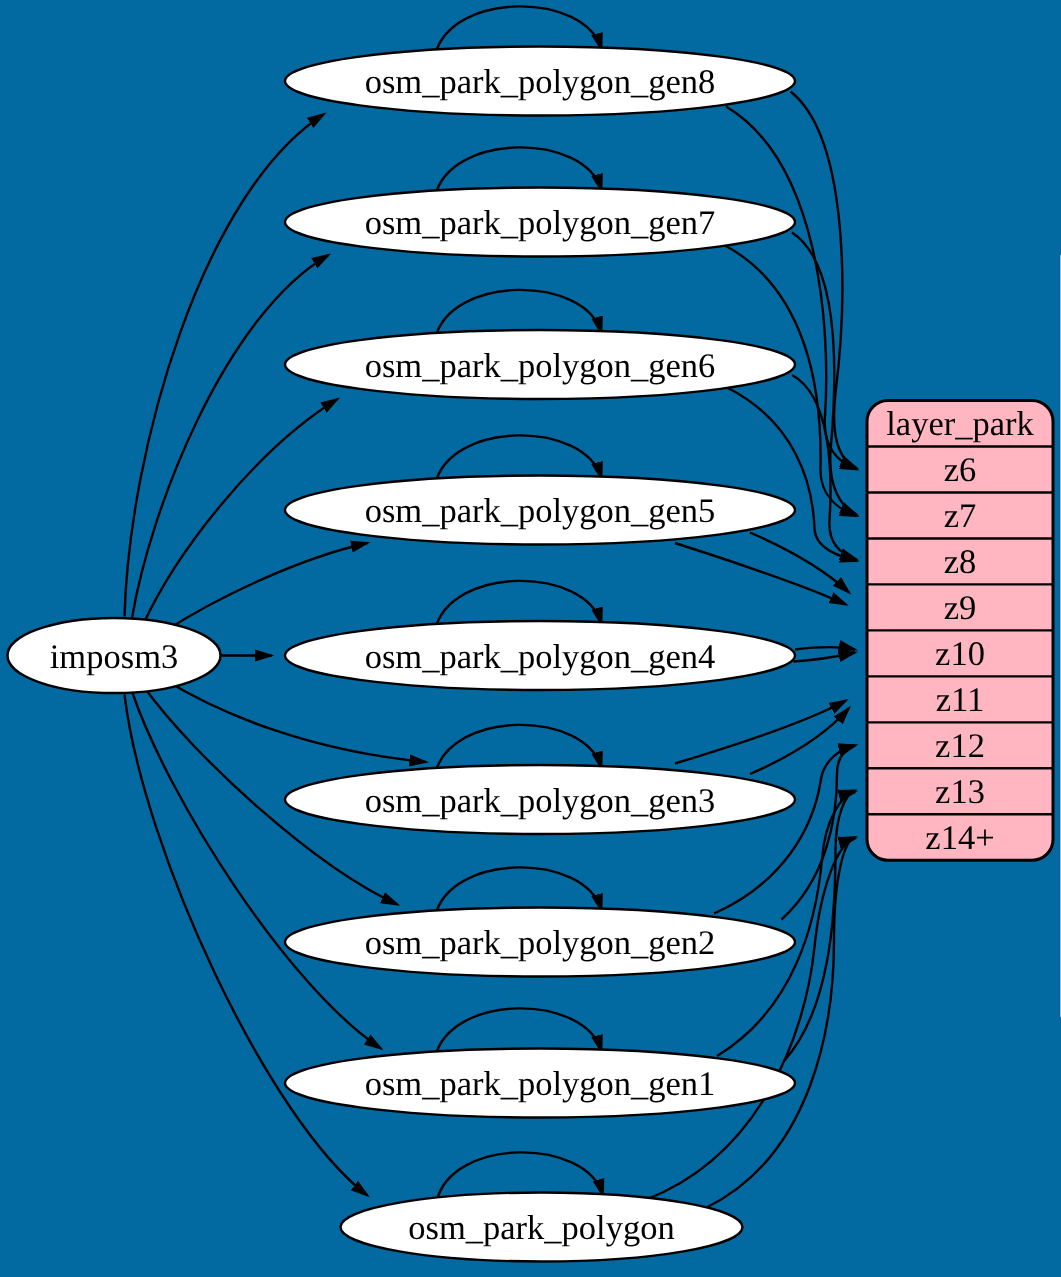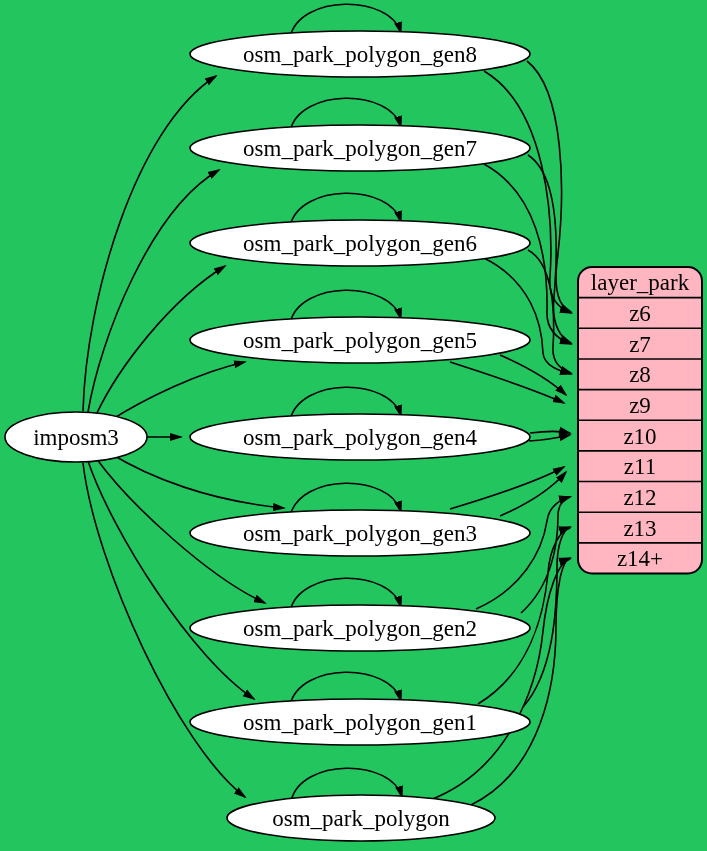--- a/index.html
+++ b/index.html
@@ -1,16 +1,16 @@
 <!DOCTYPE html>
 <html><head>
 <meta charset="utf-8">
 <style>
   html,body{margin:0;padding:0;background:#ffffff;}
-  #app{width:707px;height:851px;position:relative;background:#22c55e;overflow:hidden;}
+  #app{width:707px;height:851px;position:relative;background:#0369a1;overflow:hidden;}
   svg{display:block;}
   text{font-family:"Liberation Serif","DejaVu Serif",serif;fill:#000000;}
   .node-label{font-size:23px;}
   .row-label{font-size:23px;}
 </style>
 </head>
 <body>
 
 <div id="app">
     <svg width="707" height="851" viewBox="0 0 707 851">

